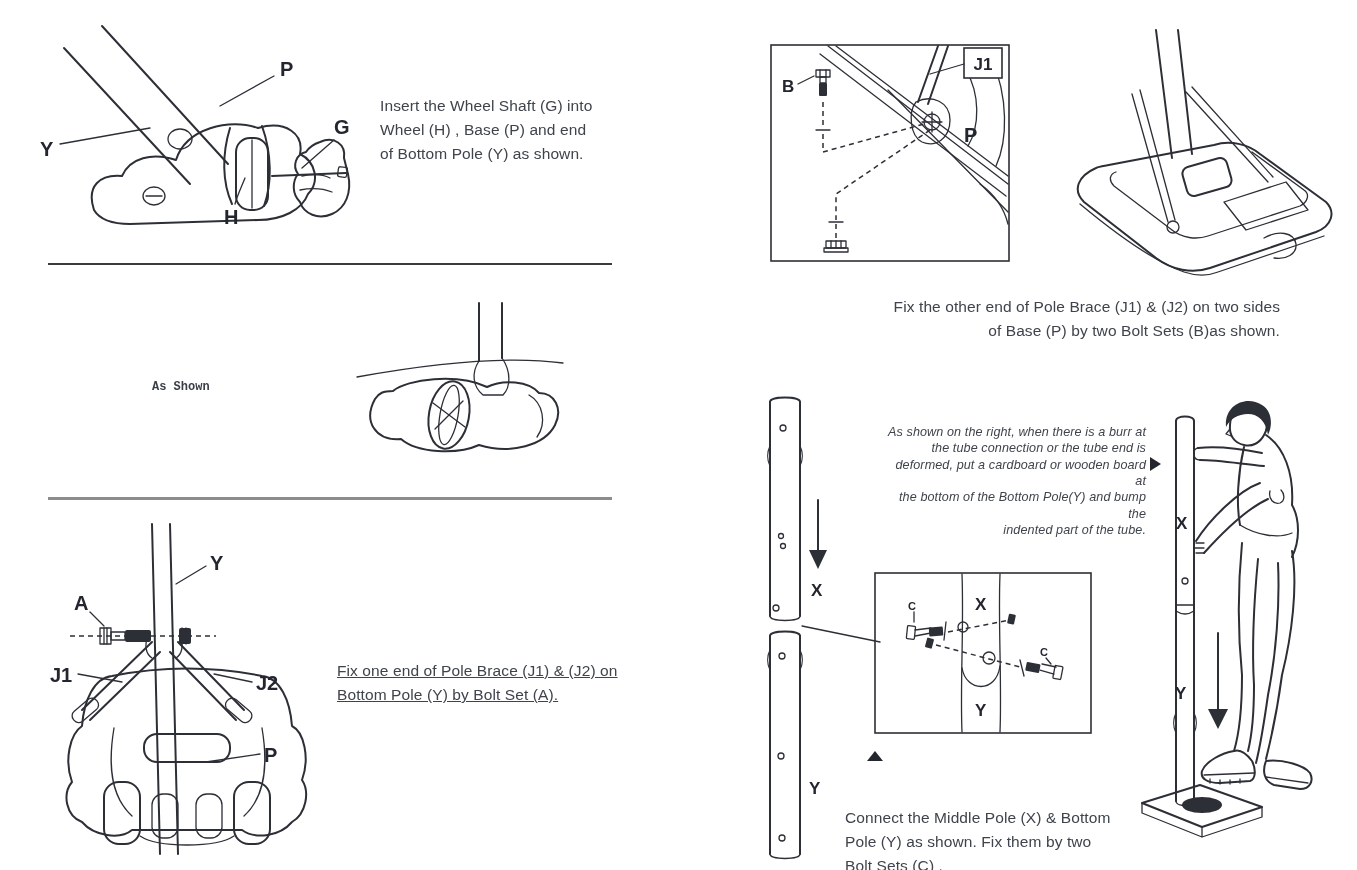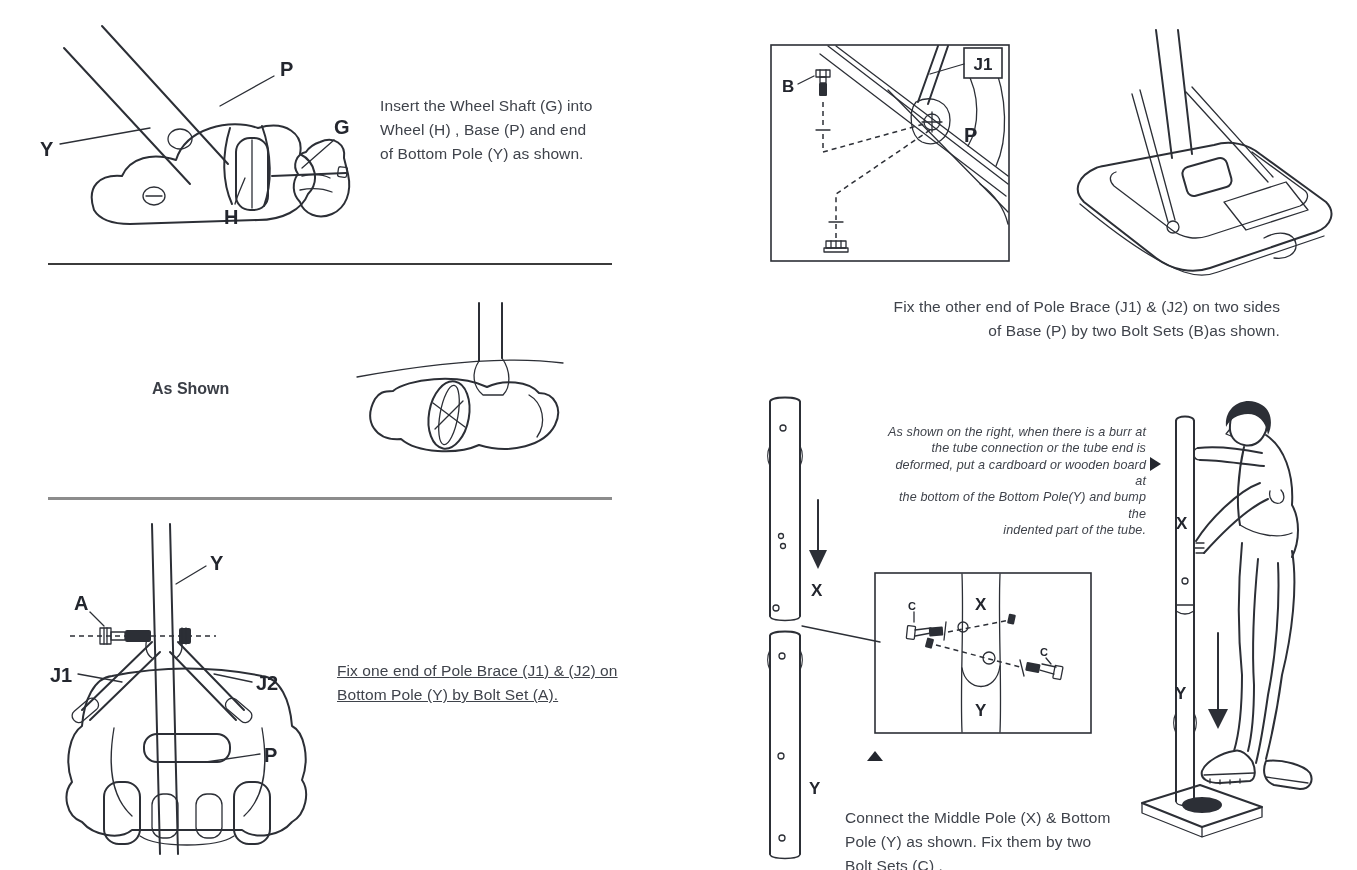--- a/index.html
+++ b/index.html
@@ -3,21 +3,21 @@
 <meta charset="utf-8">
 <style>
   * { margin:0; padding:0; box-sizing:border-box; }
   html,body { width:1357px; height:870px; background:#ffffff; overflow:hidden;
               font-family:"Liberation Sans", sans-serif; }
   .page { position:relative; width:1357px; height:870px; background:#ffffff; }
   .txt { position:absolute; font-size:15.5px; line-height:1.55; color:#3f434b;
          white-space:pre-line; letter-spacing:.1px; }
   .txt.center { text-align:right; }
   .txt.note { font-size:12.6px; line-height:1.3; text-align:right; }
-  .caption { position:absolute; font-size:16px; font-weight:700; color:#3a3e46; }
+  .caption { position:absolute; font-size:12px; font-weight:700; color:#3a3e46;font-family:Liberation Mono, monospace; }
   .divider { position:absolute; }
   svg.fig { position:absolute; overflow:visible; }
   .ln { stroke:#2c2f36; stroke-width:2; fill:none; stroke-linecap:round; stroke-linejoin:round; }
   .thin { stroke-width:1.3; }
   .dash { stroke:#2c2f36; stroke-width:1.5; fill:none; stroke-dasharray:5 4; }
   .fillink { fill:#2c2f36; stroke:none; }
   .lbl { font-family:"Liberation Sans",sans-serif; font-weight:700; font-size:20px; fill:#23262e; }
   .lbl-md { font-weight:700; font-size:17px; fill:#23262e; }
   .lbl-sm { font-weight:700; font-size:11px; fill:#23262e; }
   .tri-right { position:absolute; width:0; height:0;

